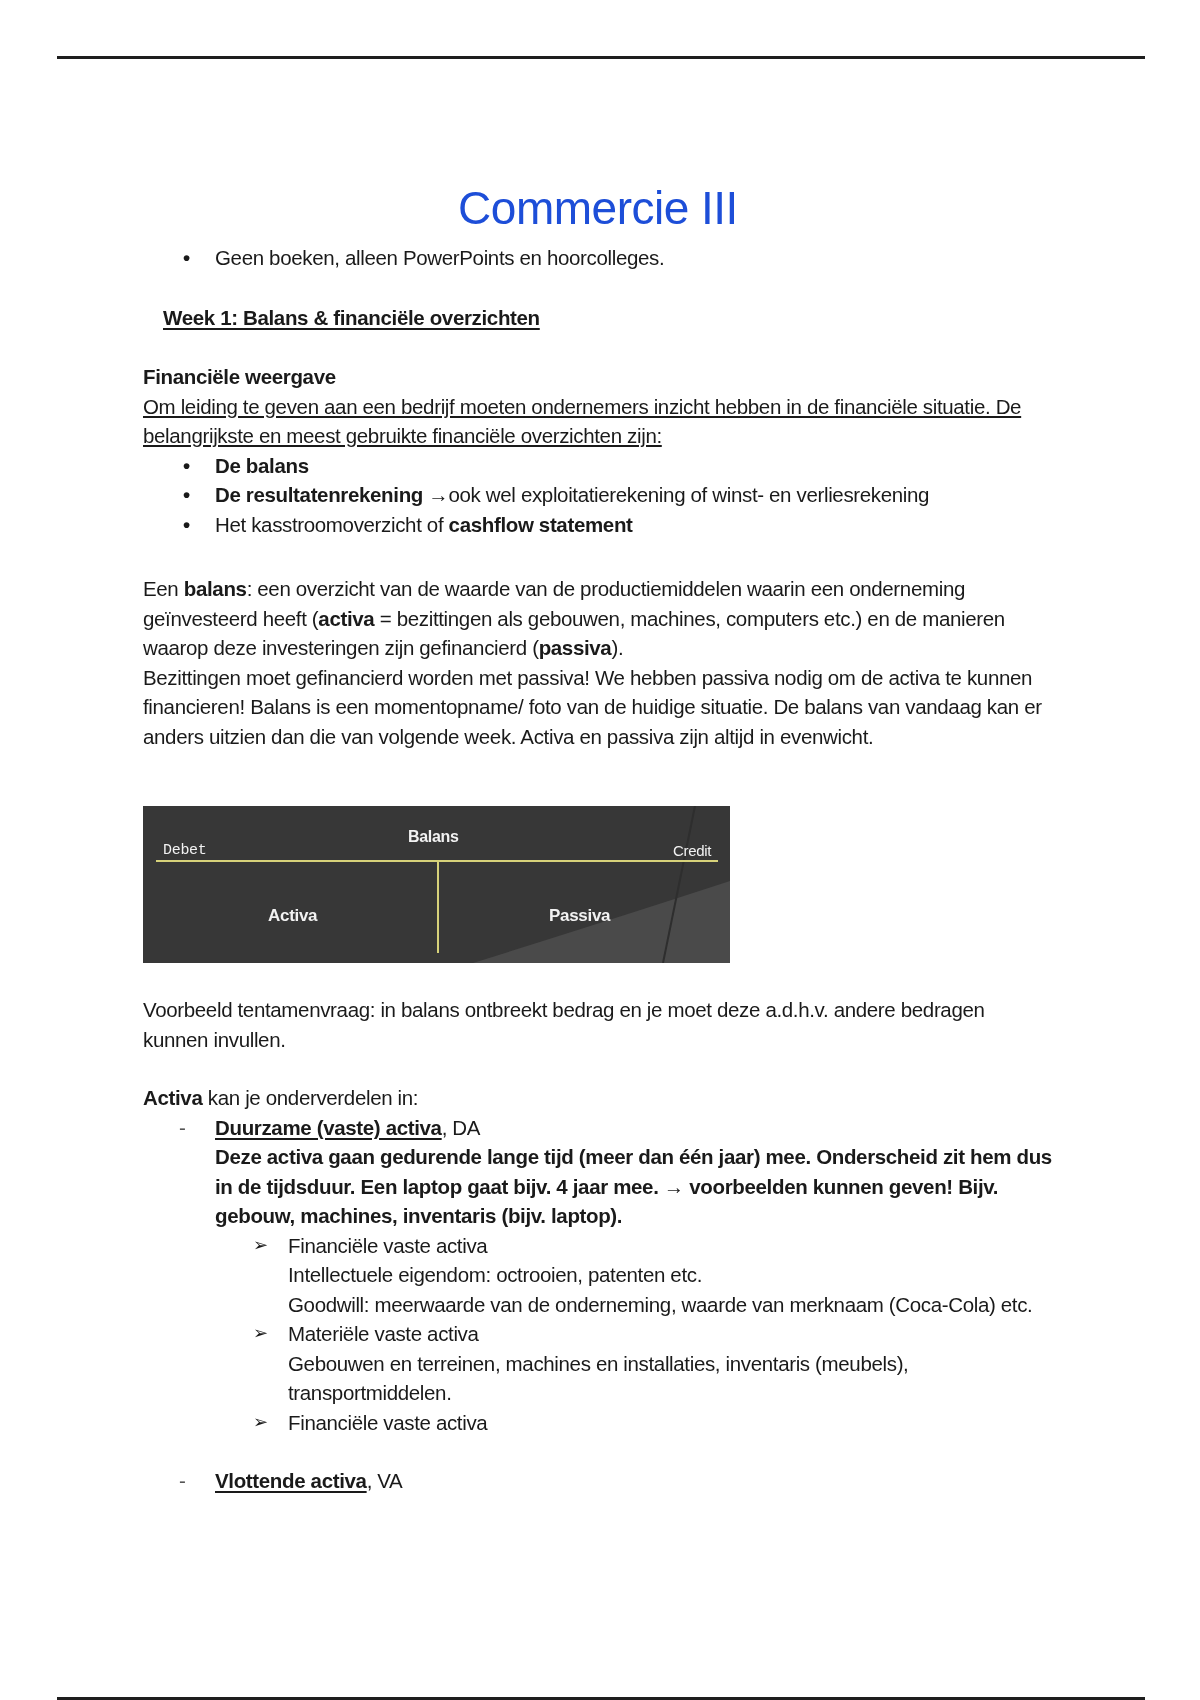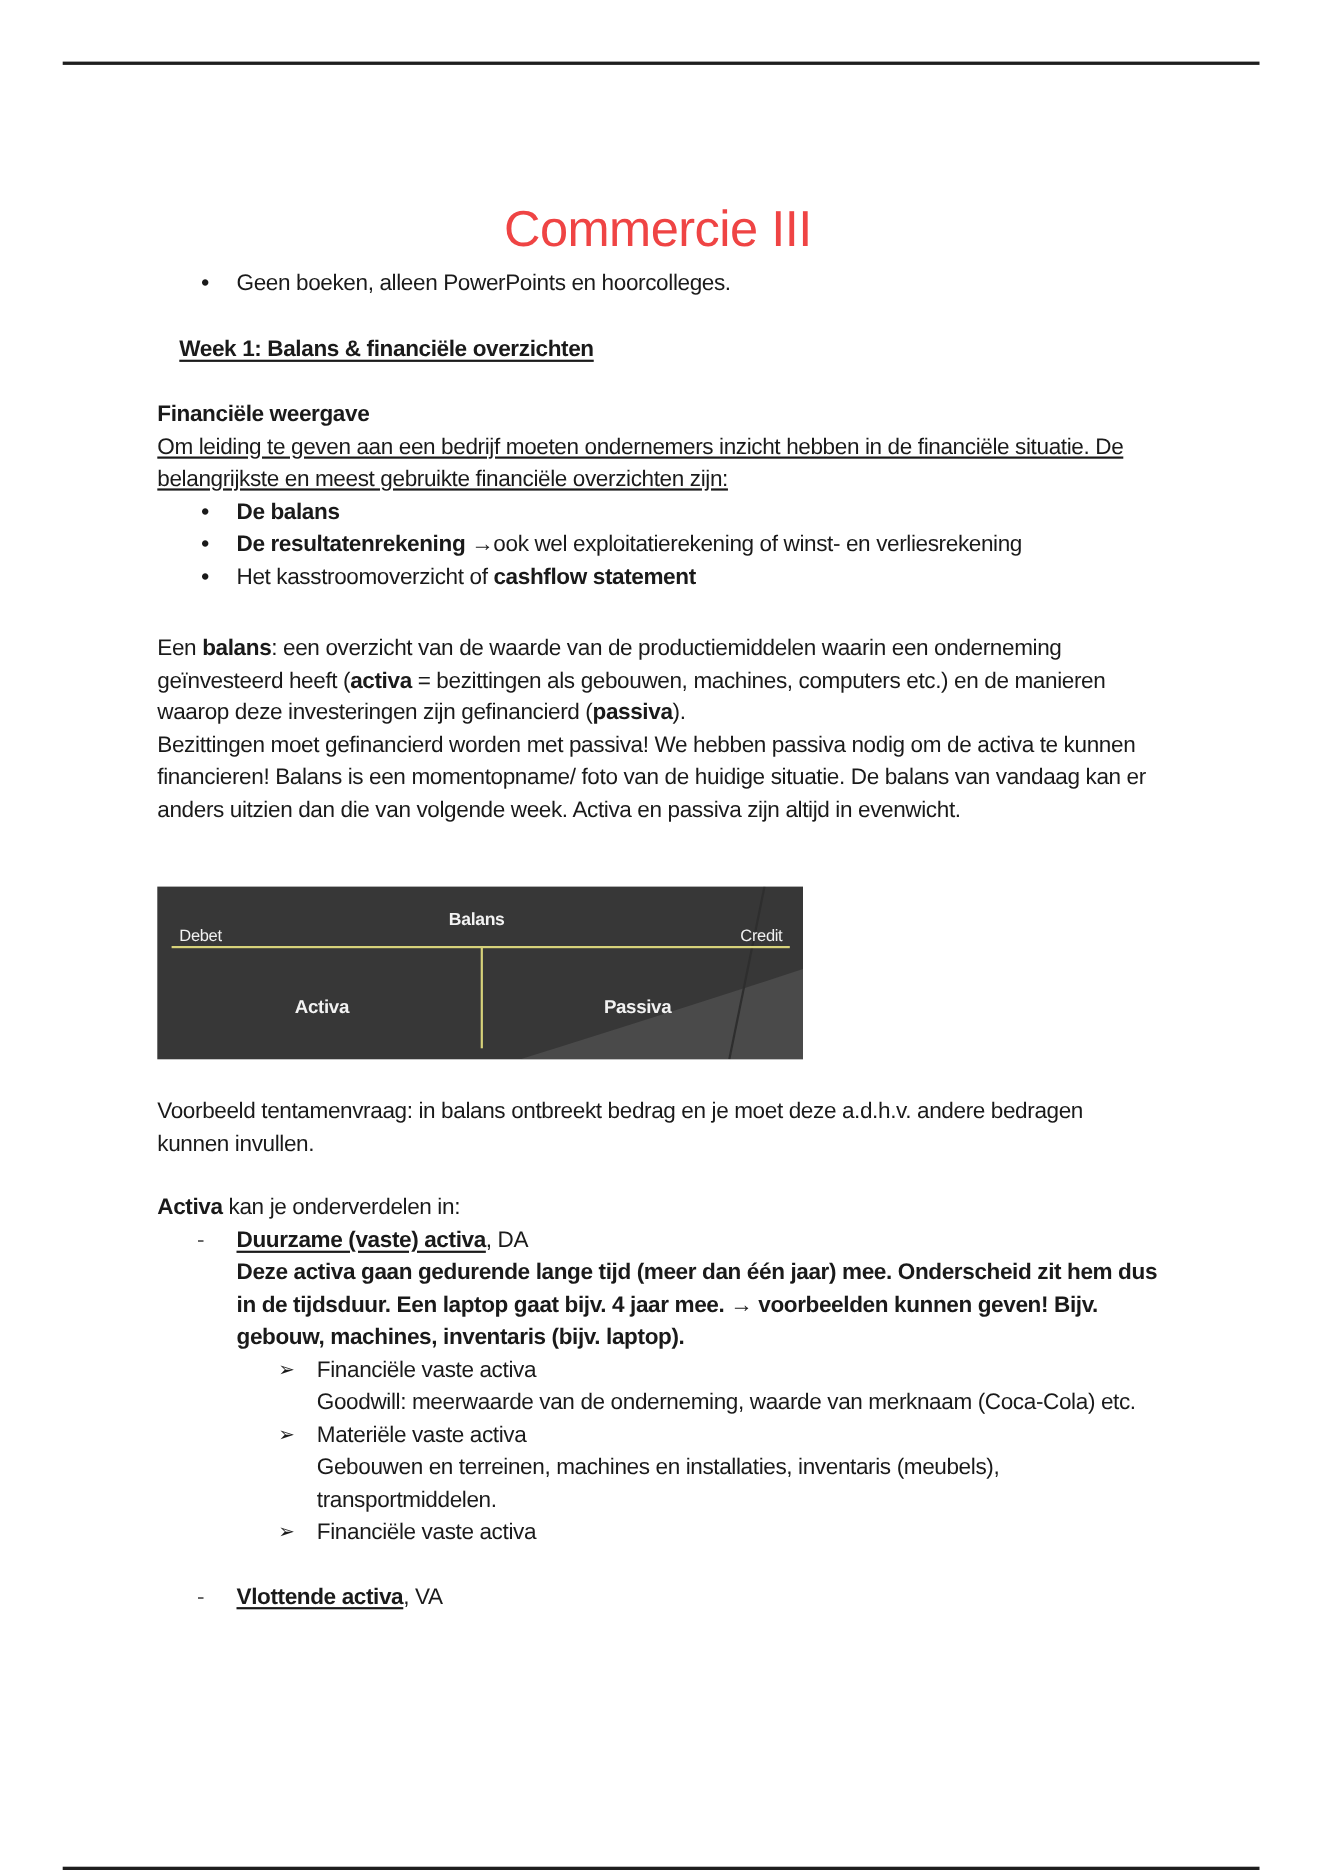--- a/index.html
+++ b/index.html
@@ -4,21 +4,21 @@
 <style>
   html, body { margin: 0; padding: 0; background: #ffffff; }
   body { width: 1200px; height: 1700px; position: relative; overflow: hidden;
          font-family: "Liberation Sans", "DejaVu Sans", sans-serif; color: #1a1a1a; }
   .rule { position: absolute; left: 57px; width: 1088px; height: 3px; background: #1e1e1e; }
   .rule.top { top: 56px; }
   .rule.bottom { top: 1697px; height: 3px; }
 
   .page { position: absolute; left: 143px; top: 0; width: 920px; font-size: 20.5px; line-height: 29.5px; letter-spacing: -0.35px; }
 
-  .title { position: absolute; left: 0; width: 910px; top: 150px; text-align: center; font-size: 46px; line-height: 54px; font-weight: normal; letter-spacing: -0.5px; color: #ef4444; }
+  .title { position: absolute; left: 0; width: 910px; top: 150px; text-align: center; font-size: 46px; line-height: 54px; font-weight: normal; letter-spacing: -0.5px; color: #1d4ed8; }
 
   .blk { position: absolute; left: 0; width: 920px; }
   p { margin: 0; }
   b { font-weight: bold; }
   u { text-decoration: underline; text-underline-offset: 3px; text-decoration-thickness: 2px; }
 
   .bullet-row { position: relative; padding-left: 72px; }
   .bullet-row .dot { position: absolute; left: 40px; top: 0; font-weight: bold; }
   .dash-row { position: relative; padding-left: 72px; }
   .dash-row .dash { position: absolute; left: 36px; top: 0; color: #555; }
@@ -26,21 +26,21 @@
   .arrow-row .arr { position: absolute; left: 110px; top: 0; font-size: 18px; }
   .sub-text { padding-left: 145px; }
   .indent-text { padding-left: 72px; }
 
   .diagram { position: absolute; left: 0; top: 806px; width: 587px; height: 157px; background: #373737; overflow: hidden; font-family: "Liberation Sans", sans-serif; color: #f2f2f2; }
   .diagram .swoosh { position: absolute; left: 0; top: 0; width: 587px; height: 157px; }
   .diagram .hline { position: absolute; left: 13px; top: 54px; width: 562px; height: 2px; background: #d7d27a; }
   .diagram .vline { position: absolute; left: 294px; top: 55px; width: 2px; height: 92px; background: #d7d27a; }
   .diagram .lbl { position: absolute; font-size: 15px; letter-spacing: -0.3px; }
   .diagram .lbl.balans { left: 265px; top: 16px; font-weight: bold; font-size: 16px; }
-  .diagram .lbl.debet { left: 20px; top: 30px; }
+  .diagram .lbl.debet { left: 20px; top: 30px; font-family: Liberation Mono, monospace; }
   .diagram .lbl.credit { left: 530px; top: 30px; }
   .diagram .lbl.activa { left: 125px; top: 95px; font-weight: bold; font-size: 17px; }
   .diagram .lbl.passiva { left: 406px; top: 95px; font-weight: bold; font-size: 17px; }
 </style>
 </head>
 <body>
 
 <div class="rule top"></div>
 
 <div class="page">
@@ -104,20 +104,21 @@
     <div class="dash-row">
       <span class="dash">-</span>
       <b><u>Duurzame (vaste) activa</u></b><span>, DA</span>
     </div>
     <p class="indent-text" style="width:840px;font-weight:bold;">Deze activa gaan gedurende lange tijd (meer dan één jaar) mee. Onderscheid zit hem dus in de tijdsduur. Een laptop gaat bijv. 4 jaar mee. → voorbeelden kunnen geven! Bijv. gebouw, machines, inventaris (bijv. laptop).</p>
 
     <div class="arrow-row">
       <span class="arr">➢</span>
       <span>Financiële vaste activa</span>
     </div>
+    <p class="sub-text">Intellectuele eigendom: octrooien, patenten etc.</p>
     <p class="sub-text" style="width:770px;">Goodwill: meerwaarde van de onderneming, waarde van merknaam (Coca-Cola) etc.</p>
 
     <div class="arrow-row">
       <span class="arr">➢</span>
       <span>Materiële vaste activa</span>
     </div>
     <p class="sub-text" style="width:770px;">Gebouwen en terreinen, machines en installaties, inventaris (meubels), transportmiddelen.</p>
 
     <div class="arrow-row">
       <span class="arr">➢</span>

